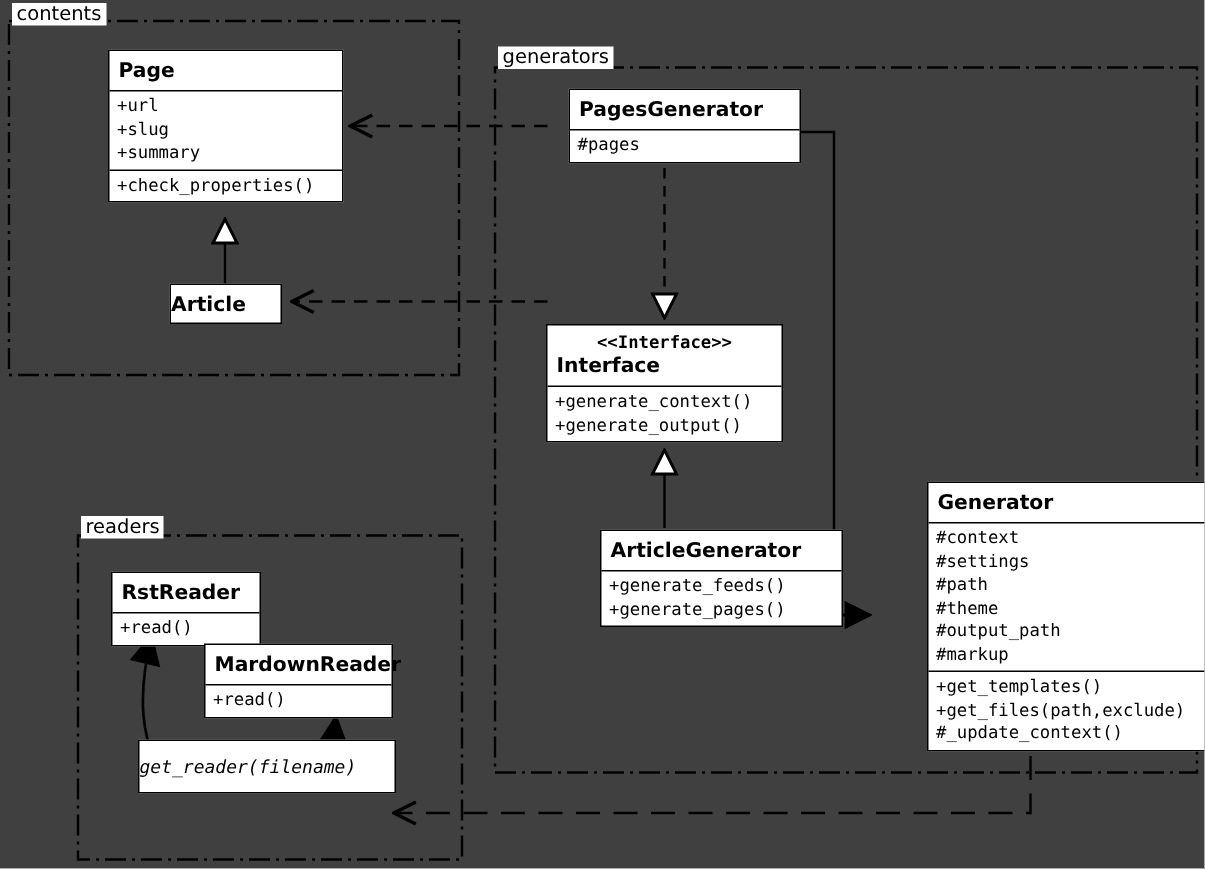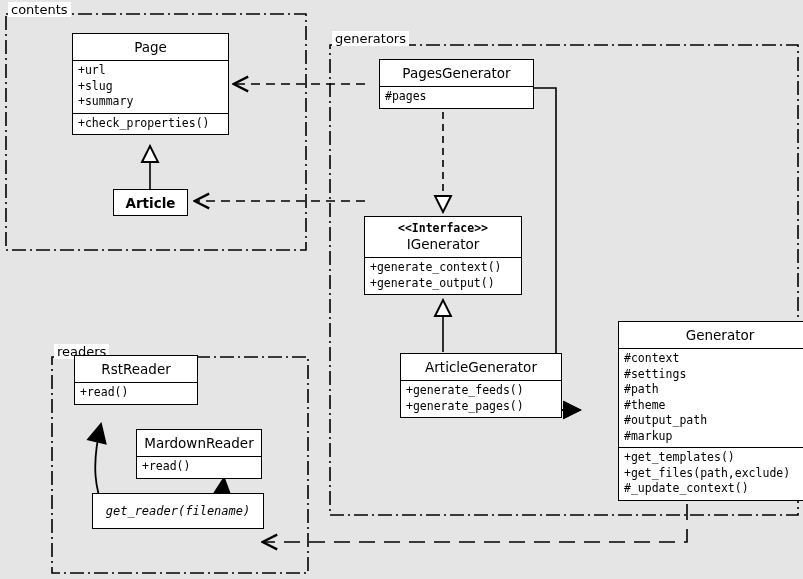--- a/index.html
+++ b/index.html
@@ -8,21 +8,21 @@
     background: #ffffff;
   }
   body {
     font-family: "DejaVu Sans", sans-serif;
   }
   #canvas {
     position: relative;
     width: 803px;
     height: 579px;
     overflow: hidden;
-    background: #e5e5e5;
+    background: #404040;
   }
   #svg-layer {
     position: absolute;
     left: 0;
     top: 0;
     width: 803px;
     height: 579px;
     pointer-events: none;
   }
   .pkg-label {
@@ -36,22 +36,22 @@
   }
   .umlbox {
     position: absolute;
     border: 1.5px solid #000000;
     background: #ffffff;
     box-sizing: border-box;
   }
   .umlbox .title {
     font-family: "DejaVu Sans", sans-serif;
     font-size: 13.5px;
-    font-weight: normal;
-    text-align: center;
+    font-weight: bold;
+    text-align: left;
     padding: 5px 6px 5px 6px;
     color: #000000;
     white-space: nowrap;
   }
   .umlbox .stereotype {
     font-family: "DejaVu Sans Mono", monospace;
     font-size: 11.5px;
     font-weight: bold;
     text-align: center;
     padding: 4px 6px 0 6px;
@@ -70,21 +70,20 @@
     line-height: 15.5px;
     white-space: nowrap;
   }
   .plainbox {
     position: absolute;
     border: 1.5px solid #000000;
     background: #ffffff;
     box-sizing: border-box;
     display: flex;
     align-items: center;
-    justify-content: center;
   }
   .plainbox span {
     font-family: "DejaVu Sans Mono", monospace;
     font-size: 12px;
     color: #000000;
     white-space: nowrap;
   }
 </style>
 </head>
 <body>
@@ -161,21 +160,21 @@
 
   <div class="umlbox" style="left:379px; top:59px; width:155px;">
     <div class="title">PagesGenerator</div>
     <div class="compartment">
       <div class="member">#pages</div>
     </div>
   </div>
 
   <div class="umlbox" style="left:364px; top:216px; width:158px;">
     <div class="stereotype">&lt;&lt;Interface&gt;&gt;</div>
-    <div class="title" style="padding-top:1px;">IGenerator</div>
+    <div class="title" style="padding-top:1px;">Interface</div>
     <div class="compartment">
       <div class="member">+generate_context()</div>
       <div class="member">+generate_output()</div>
     </div>
   </div>
 
   <div class="umlbox" style="left:364px; top:353px; width:162px;margin-left:36px;">
     <div class="title">ArticleGenerator</div>
     <div class="compartment">
       <div class="member">+generate_feeds()</div>
@@ -193,21 +192,21 @@
       <div class="member">#output_path</div>
       <div class="member">#markup</div>
     </div>
     <div class="compartment">
       <div class="member">+get_templates()</div>
       <div class="member">+get_files(path,exclude)</div>
       <div class="member">#_update_context()</div>
     </div>
   </div>
 
-  <div class="umlbox" style="left:74px; top:355px; width:124px;">
+  <div class="umlbox" style="left:74px; top:381px; width:100px;">
     <div class="title">RstReader</div>
     <div class="compartment">
       <div class="member">+read()</div>
     </div>
   </div>
 
   <div class="umlbox" style="left:136px; top:429px; width:126px;">
     <div class="title">MardownReader</div>
     <div class="compartment">
       <div class="member">+read()</div>

